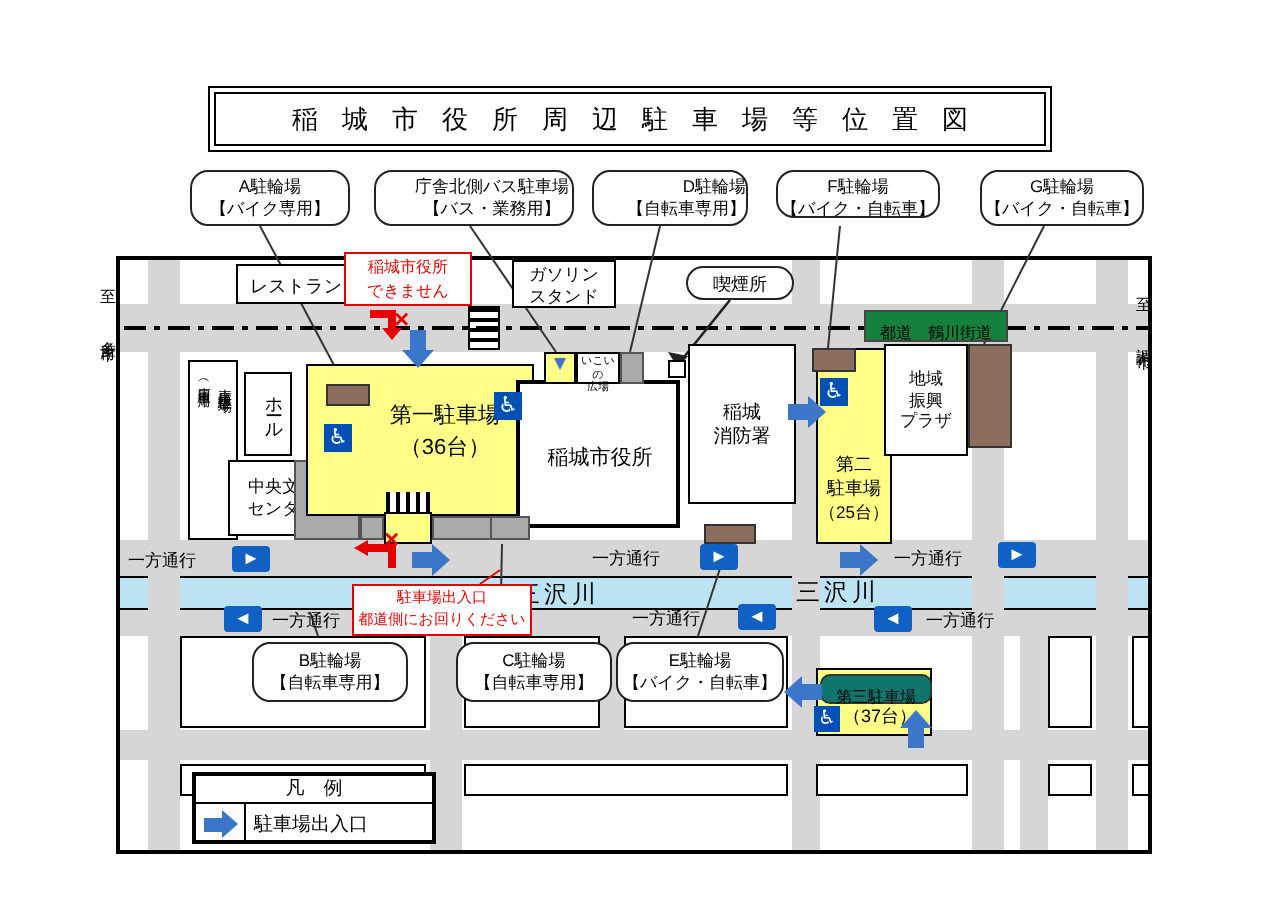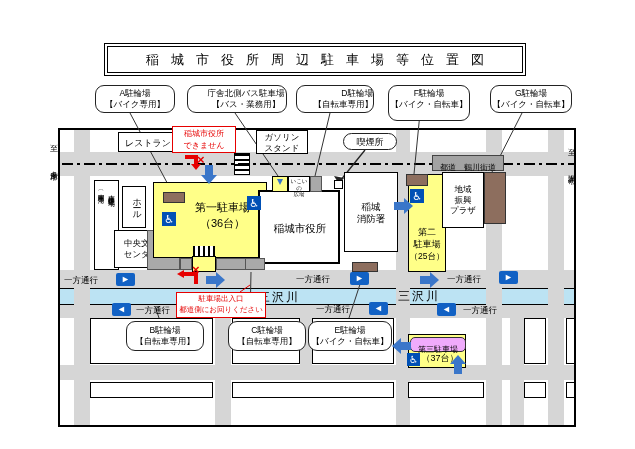--- a/index.html
+++ b/index.html
@@ -118,21 +118,21 @@
   <div class="a co" style="left:343px;top:133px;width:54px;height:17px;line-height:13px;font-size:9px;">
     <span>喫煙所</span>
   </div>
 
   <div class="a bx bldg" style="left:344px;top:172px;width:54px;height:80px;text-align:center;font-size:9.5px;line-height:12px;padding-top:28px;">
     <div>稲城</div>
     <div>消防署</div>
   </div>
   <div class="a brown" style="left:352px;top:262px;width:26px;height:10px;"></div>
 
-  <div class="a" style="left:432px;top:155px;width:70px;height:14px;background:#a3a3a3;border:0.5px solid #444;z-index:5;text-align:center;">
+  <div class="a" style="left:432px;top:155px;width:70px;height:14px;background:#15803d;border:0.5px solid #444;z-index:5;text-align:center;">
     <span style="font-size:8px;line-height:13px;">都道　鶴川街道</span>
   </div>
 
   <div class="a yellow" style="left:408px;top:174px;width:38px;height:98px;"></div>
   <div class="a brown" style="left:406px;top:174px;width:22px;height:12px;"></div>
   <div class="a wc" style="left:410px;top:189px;">♿</div>
   <div class="a lbl" style="left:408px;top:226px;width:38px;font-size:9px;z-index:5;">第二</div>
   <div class="a lbl" style="left:408px;top:238px;width:38px;font-size:9px;z-index:5;">駐車場</div>
   <div class="a lbl" style="left:406px;top:251px;width:42px;font-size:8.5px;z-index:5;">（25台）</div>
   <div class="a bx bldg" style="left:442px;top:172px;width:42px;height:56px;text-align:center;font-size:8.5px;line-height:10.5px;padding-top:11px;">
@@ -164,21 +164,21 @@
   <div class="a bx bldg" style="left:312px;top:318px;width:82px;height:46px;"></div>
   <div class="a bx bldg" style="left:524px;top:318px;width:22px;height:46px;"></div>
   <div class="a bx bldg" style="left:566px;top:318px;width:9px;height:46px;"></div>
   <div class="a bx bldg" style="left:90px;top:382px;width:123px;height:16px;"></div>
   <div class="a bx bldg" style="left:232px;top:382px;width:162px;height:16px;"></div>
   <div class="a bx bldg" style="left:408px;top:382px;width:76px;height:16px;"></div>
   <div class="a bx bldg" style="left:524px;top:382px;width:22px;height:16px;"></div>
   <div class="a bx bldg" style="left:566px;top:382px;width:9px;height:16px;"></div>
 
   <div class="a yellow" style="left:408px;top:334px;width:58px;height:34px;"></div>
-  <div class="a" style="left:410px;top:337px;width:54px;height:13px;background:#f0abfc;border:1px solid #333;border-radius:5px;z-index:5;text-align:center;">
+  <div class="a" style="left:410px;top:337px;width:54px;height:13px;background:#0f766e;border:1px solid #333;border-radius:5px;z-index:5;text-align:center;">
     <span style="font-size:8px;line-height:12px;">第三駐車場</span>
   </div>
   <div class="a lbl" style="left:420px;top:352px;width:40px;font-size:9px;z-index:5;">（37台）</div>
   <div class="a wc" style="left:407px;top:353px;width:13px;height:13px;line-height:13px;font-size:10px;">♿</div>
 
   <div class="a bar" style="left:205px;top:165px;width:8px;height:10px;"></div>
   <div class="a tri" style="left:201px;top:175px;border-left:8px solid transparent;border-right:8px solid transparent;border-top:9px solid #3a76c9;"></div>
 
   <div class="a bar" style="left:206px;top:276px;width:10px;height:8px;"></div>
   <div class="a tri" style="left:216px;top:272px;border-top:8px solid transparent;border-bottom:8px solid transparent;border-left:9px solid #3a76c9;"></div>
@@ -218,21 +218,21 @@
     <div>【バイク専用】</div>
   </div>
   <div class="a co" style="left:187px;top:85px;width:100px;height:28px;padding-left:18px;">
     <div>庁舎北側バス駐車場</div>
     <div>【バス・業務用】</div>
   </div>
   <div class="a co" style="left:296px;top:85px;width:78px;height:28px;text-align:right;">
     <div>D駐輪場</div>
     <div>【自転車専用】</div>
   </div>
-  <div class="a co" style="left:388px;top:85px;width:82px;height:36px;">
+  <div class="a co" style="left:388px;top:85px;width:82px;height:24px;">
     <div>F駐輪場</div>
     <div>【バイク・自転車】</div>
   </div>
   <div class="a co" style="left:490px;top:85px;width:82px;height:28px;">
     <div>G駐輪場</div>
     <div>【バイク・自転車】</div>
   </div>
 
   <div class="a co" style="left:126px;top:321px;width:78px;height:30px;padding-top:3px;">
     <div>B駐輪場</div>
@@ -251,14 +251,21 @@
     <span>至</span>
     <span style="display:inline-block;height:5px;"></span>
     <span>多摩市</span>
   </div>
   <div class="a vert" style="left:565px;top:142px;font-size:8px;z-index:5;">
     <span>至</span>
     <span style="display:inline-block;height:5px;"></span>
     <span>調布市</span>
   </div>
 
+  <div class="a" style="left:96px;top:386px;width:122px;height:36px;background:#fff;border:2px solid #000;box-sizing:border-box;z-index:9;">
+    <div style="height:13px;line-height:13px;text-align:center;font-size:9.5px;border-bottom:1px solid #000;">凡　例</div>
+    <div class="a" style="left:24px;top:13px;width:1px;height:20px;background:#000;"></div>
+    <div class="a bar" style="left:4px;top:21px;width:9px;height:7px;"></div>
+    <div class="a tri" style="left:13px;top:17px;border-top:7px solid transparent;border-bottom:7px solid transparent;border-left:8px solid #3a76c9;"></div>
+    <div class="a" style="left:29px;top:18px;font-size:9.5px;white-space:nowrap;">駐車場出入口</div>
+  </div>
 
 </div>
 
 </body></html>

